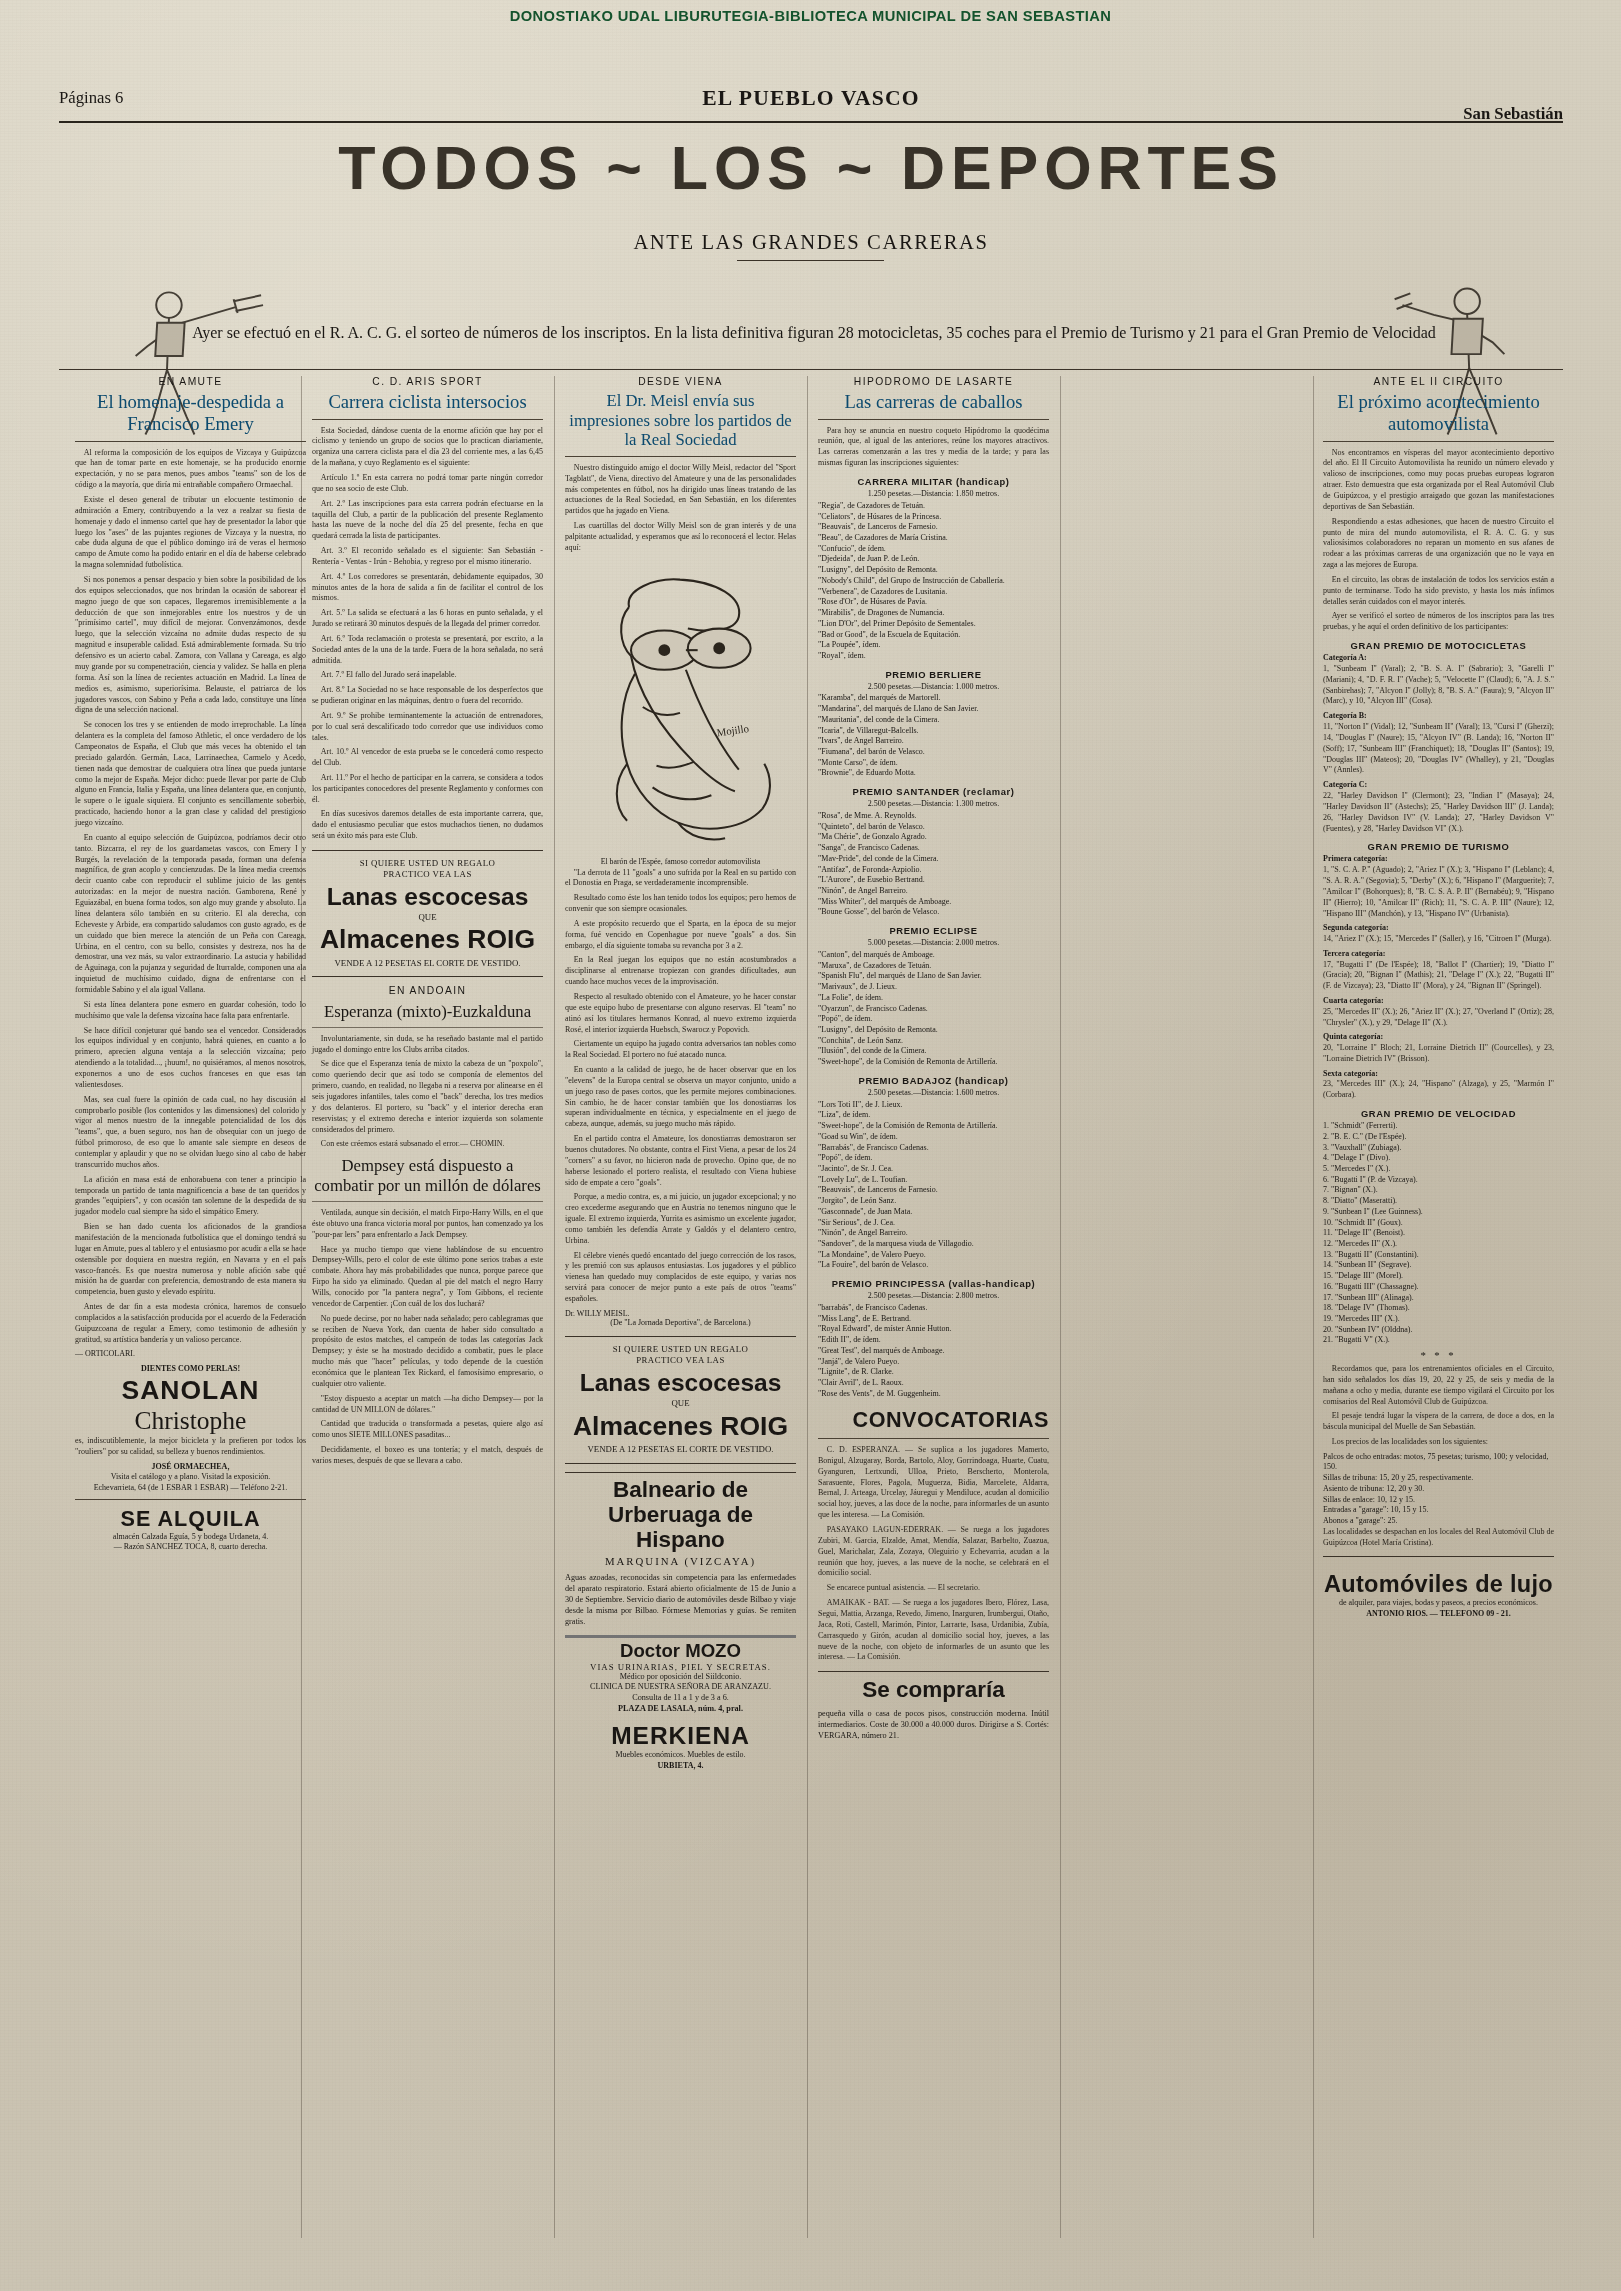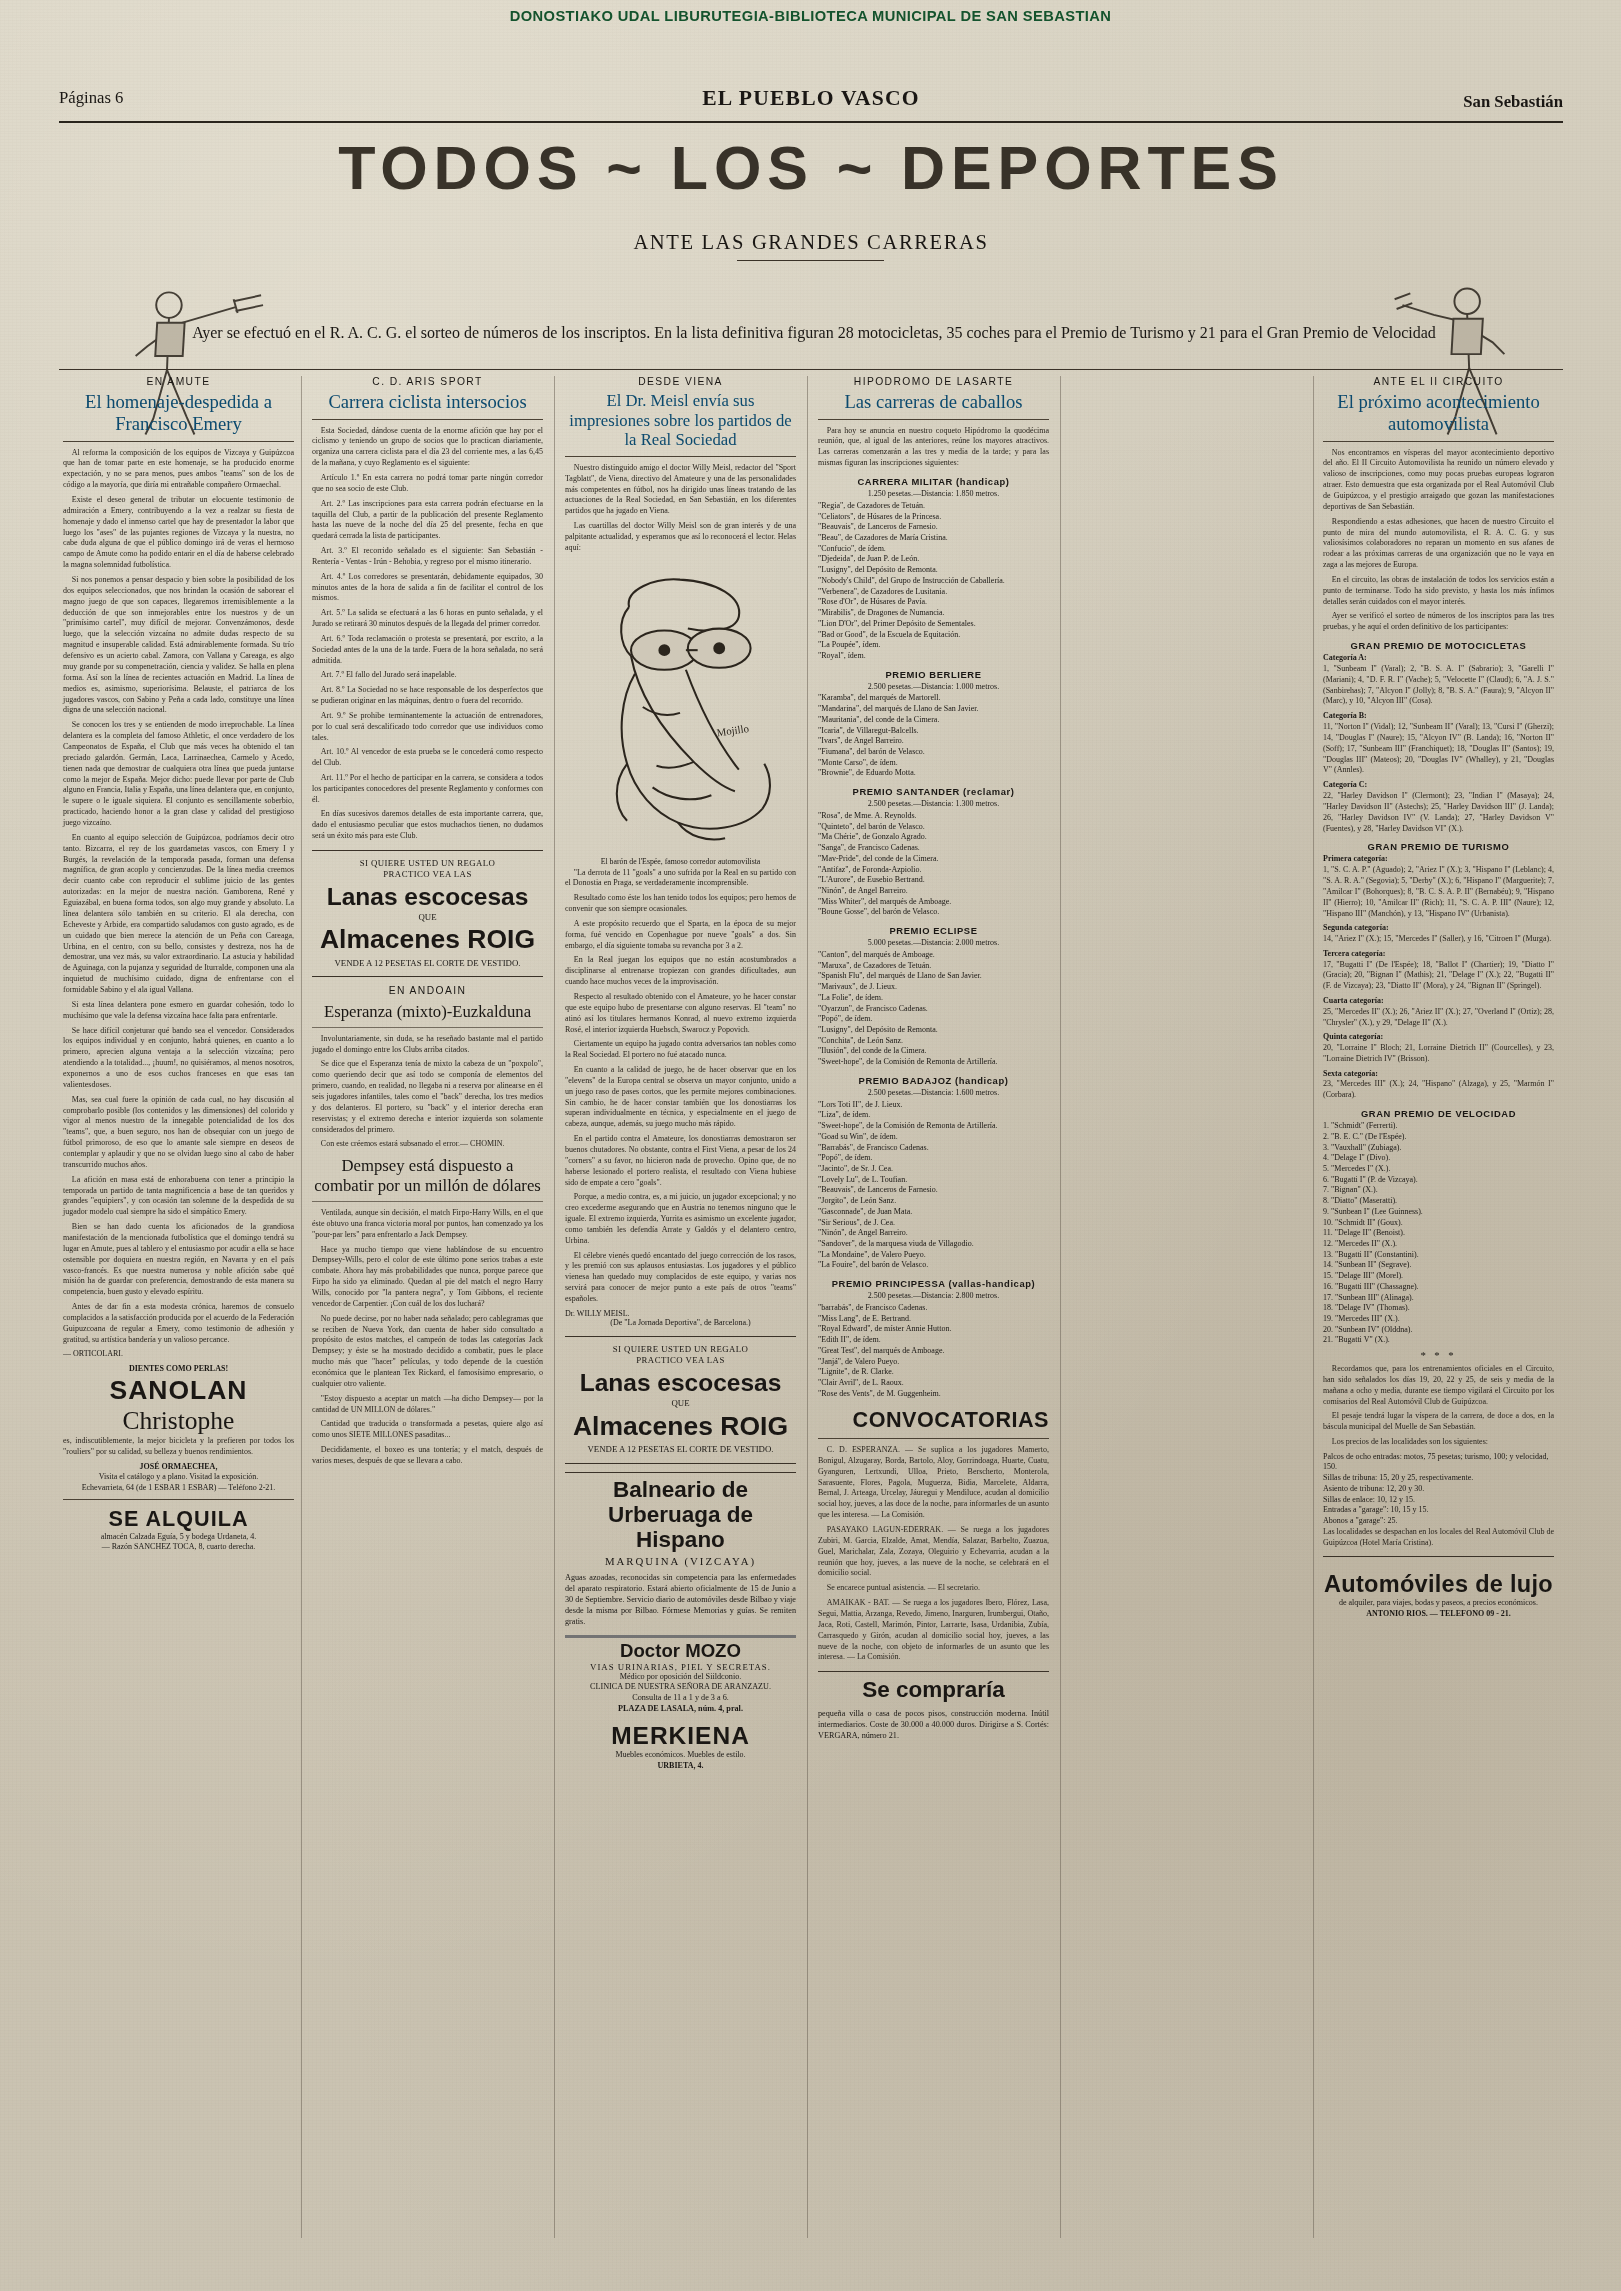--- a/index.html
+++ b/index.html
@@ -15,41 +15,41 @@
     background-image:
       repeating-linear-gradient(0deg, rgba(90,78,60,.05) 0 1px, rgba(255,255,255,0) 1px 2.9px),
       repeating-linear-gradient(90deg, rgba(90,78,60,.04) 0 1px, rgba(255,255,255,0) 1px 3.9px);
     pointer-events:none;}
   .libhead{position:absolute;top:7.8px;left:0;width:100%;text-align:center;
     font-family:"Liberation Sans",sans-serif;font-size:14.7px;font-weight:bold;letter-spacing:0.4px;color:#14532d;}
   .masthead{position:absolute;top:88px;left:59px;width:1504px;height:33px;
     border-bottom:2px solid #2a251d;}
   .mh-left{position:absolute;left:0;top:0;font-size:16.7px;font-family:"Liberation Serif",serif;}
   .mh-center{position:absolute;left:0;top:-2px;width:100%;text-align:center;font-size:21.6px;font-weight:bold;letter-spacing:1.2px;}
-  .mh-right{position:absolute;right:0;top:4px;font-size:16.7px;font-weight:bold;}
+  .mh-right{position:absolute;right:0;top:16px;font-size:16.7px;font-weight:bold;}
 
   .banner{position:absolute;top:125px;left:59px;width:1504px;height:235px;}
   .banner-title{position:absolute;top:7.8px;left:0;width:100%;text-align:center;
     font-family:"Liberation Sans",sans-serif;font-weight:bold;font-size:61px;letter-spacing:5.9px;
     color:#2b251c;opacity:.92;}
   .sub1{position:absolute;top:106px;left:0;width:100%;text-align:center;font-size:20.6px;letter-spacing:1.6px;}
   .rule-sm{position:absolute;top:135px;left:50%;width:147px;margin-left:-74px;border-top:1px solid #3a3228;}
   .sub2{position:absolute;top:145px;left:0;width:100%;text-align:center;
     font-family:"Liberation Sans",sans-serif;font-weight:bold;font-size:35px;letter-spacing:0.5px;color:#241f17;}
   .sub3{position:absolute;top:196px;left:118px;width:1274px;text-align:center;font-size:16px;line-height:1.5;}
 
   .athlete{position:absolute;top:137px;width:147px;height:196px;opacity:.85;}
   .athlete.left{left:59px;}
   .athlete.right{right:39px;}
 
   .hr-main{position:absolute;top:369px;left:59px;width:1504px;border-top:1px solid #3a3228;}
 
   .cols{position:absolute;top:376px;left:59px;width:1504px;height:1862px;}
   .col{position:absolute;top:0;width:231px;height:1862px;}
-  .c0{left:4px;}.c1{left:253px;}.c2{left:506px;}.c3{left:759px;}.c4{left:1012px;}.c5{left:1264px;}
+  .c0{left:16px;}.c1{left:253px;}.c2{left:506px;}.c3{left:759px;}.c4{left:1012px;}.c5{left:1264px;}
   .vsep{position:absolute;top:0;width:1px;height:1862px;background:#6e6558;opacity:.55;}
   .v1{left:242px;}.v2{left:495px;}.v3{left:748px;}.v4{left:1001px;}.v5{left:1254px;}
 
   .kicker{font-family:"Liberation Sans",sans-serif;font-size:10.3px;letter-spacing:1.4px;text-align:center;margin:0 0 3.9px 0;}
   .sect-title{font-family:"Liberation Serif",serif;font-size:18.6px;line-height:1.18;text-align:center;margin:2px 0 5.9px 0;color:#0c4a6e;}
   .sect-title.sm{font-size:16.7px;}
   .rule{border-top:1px solid #4a4134;margin:4.9px 0 5.9px 0;}
   .rule.thin{border-top:1px solid #5c5447;opacity:.8;}
   p.body{font-size:8px;line-height:1.36;text-align:justify;margin:0 0 3.9px 0;text-indent:8.8px;
     font-family:"Liberation Serif",serif;color:#241f18;}

